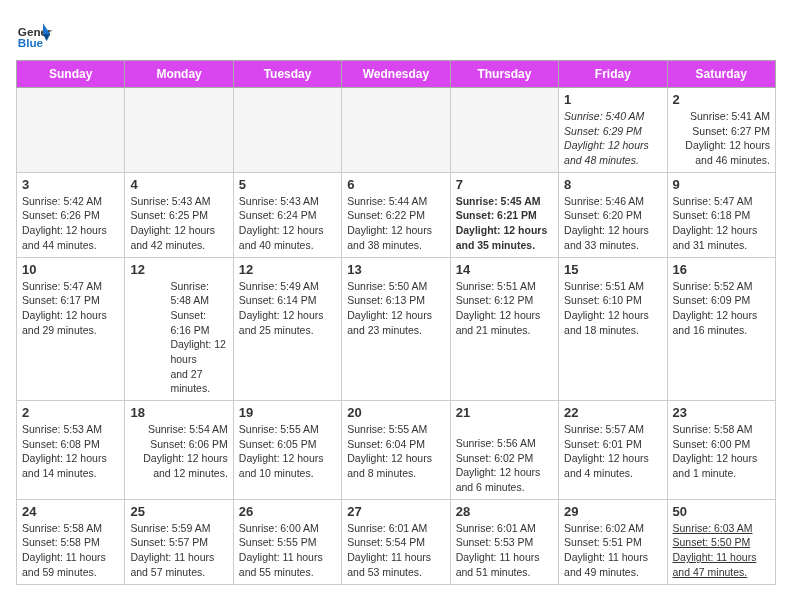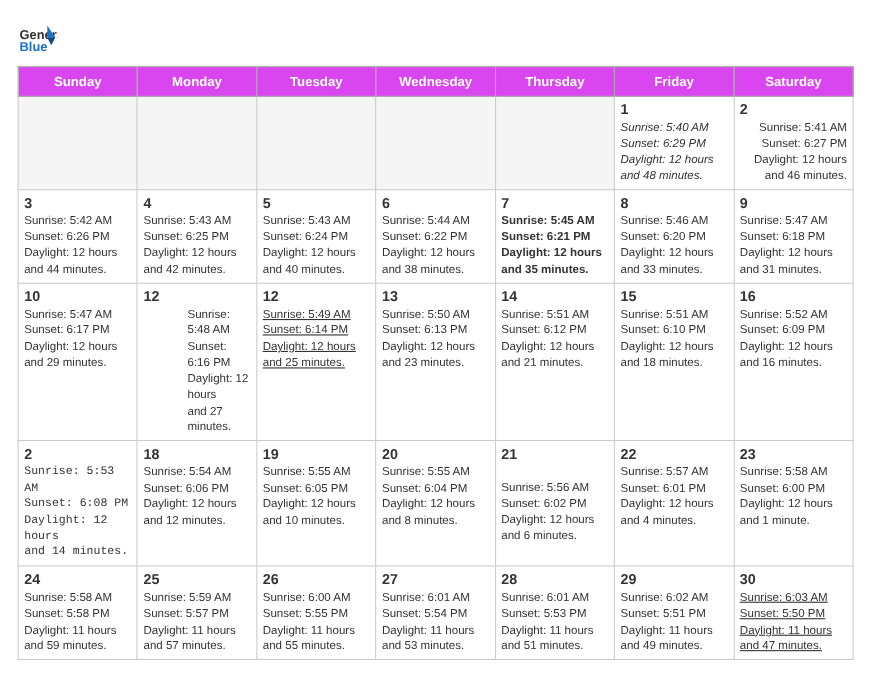--- a/index.html
+++ b/index.html
@@ -206,21 +206,21 @@
         </td>
         <td>
           <span class="day-number">12</span>
           <div class="day-info" style="white-space: pre-line; margin-left: 40px;">Sunrise: 5:48 AM
 Sunset: 6:16 PM
 Daylight: 12 hours
 and 27 minutes.</div>
         </td>
         <td>
           <span class="day-number">12</span>
-          <div class="day-info" style="white-space: pre-line; text-decoration: underline;">Sunrise: 5:49 AM
+          <div class="day-info" style="white-space: pre-line;">Sunrise: 5:49 AM
 Sunset: 6:14 PM
 Daylight: 12 hours
 and 25 minutes.</div>
         </td>
         <td>
           <span class="day-number">13</span>
           <div class="day-info" style="white-space: pre-line;">Sunrise: 5:50 AM
 Sunset: 6:13 PM
 Daylight: 12 hours
 and 23 minutes.</div>
@@ -243,28 +243,28 @@
           <span class="day-number">16</span>
           <div class="day-info" style="white-space: pre-line;">Sunrise: 5:52 AM
 Sunset: 6:09 PM
 Daylight: 12 hours
 and 16 minutes.</div>
         </td>
       </tr>
       <tr>
         <td>
           <span class="day-number">2</span>
-          <div class="day-info" style="white-space: pre-line; font-family: Liberation Mono, monospace;">Sunrise: 5:53 AM
+          <div class="day-info" style="white-space: pre-line;">Sunrise: 5:53 AM
 Sunset: 6:08 PM
 Daylight: 12 hours
 and 14 minutes.</div>
         </td>
         <td>
           <span class="day-number">18</span>
-          <div class="day-info" style="white-space: pre-line;">Sunrise: 5:54 AM
+          <div class="day-info" style="white-space: pre-line; text-align: right;">Sunrise: 5:54 AM
 Sunset: 6:06 PM
 Daylight: 12 hours
 and 12 minutes.</div>
         </td>
         <td>
           <span class="day-number">19</span>
           <div class="day-info" style="white-space: pre-line;">Sunrise: 5:55 AM
 Sunset: 6:05 PM
 Daylight: 12 hours
 and 10 minutes.</div>
@@ -335,21 +335,21 @@
 and 51 minutes.</div>
         </td>
         <td>
           <span class="day-number">29</span>
           <div class="day-info" style="white-space: pre-line;">Sunrise: 6:02 AM
 Sunset: 5:51 PM
 Daylight: 11 hours
 and 49 minutes.</div>
         </td>
         <td>
-          <span class="day-number">30</span>
+          <span class="day-number">50</span>
           <div class="day-info" style="white-space: pre-line; text-decoration: underline;">Sunrise: 6:03 AM
 Sunset: 5:50 PM
 Daylight: 11 hours
 and 47 minutes.</div>
         </td>
       </tr>
     </tbody>
 </table>
 
 </body></html>

